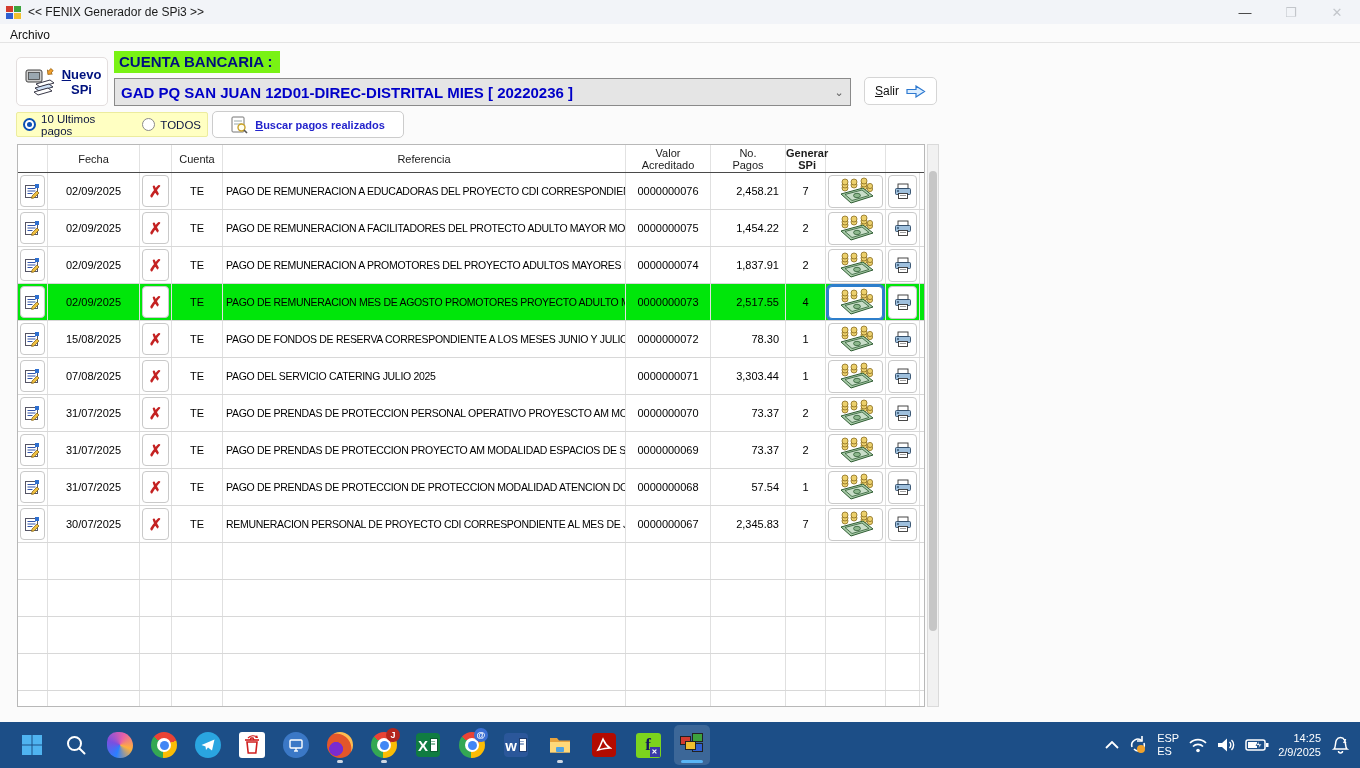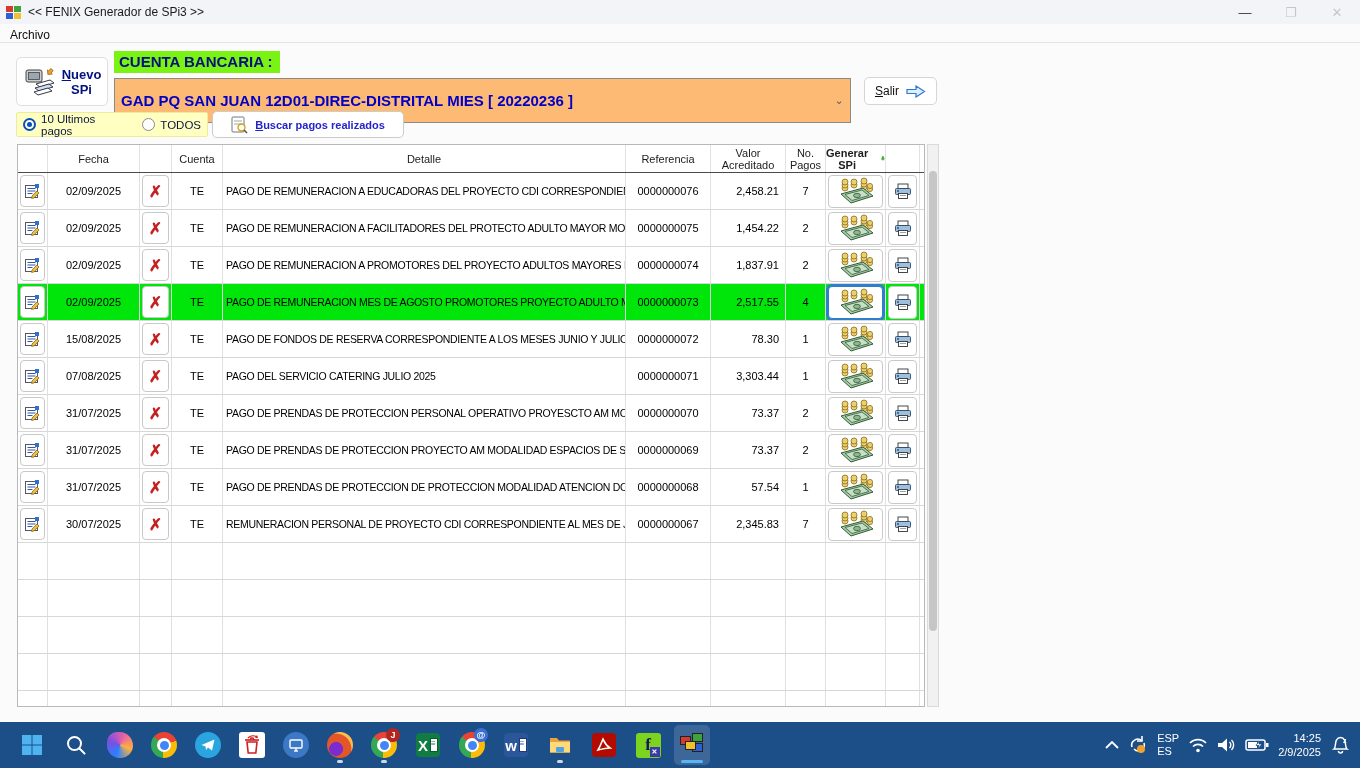--- a/index.html
+++ b/index.html
@@ -24,22 +24,22 @@
 
   
   .nuevo-btn { position:absolute; left:16px; top:57px; width:92px; height:49px;
     background:#fff; border:1px solid #e3dede; border-radius:5px;
     display:flex; align-items:center; justify-content:center; gap:5px; cursor:pointer; }
   .nuevo-text { font-size:13px; font-weight:bold; color:#00127E; text-align:center; line-height:15px; }
   .accel { text-decoration:underline; }
 
   .cuenta-label { position:absolute; left:114px; top:51px; background:#79F214;
     color:#000E7E; font-size:15px; font-weight:bold; padding:2px 7px 3px 5px; }
-  .combo { position:absolute; left:114px; top:78px; width:737px; height:45px;
-    background:#fdba74; border:1px solid #8a8a8a; display:flex; align-items:center; cursor:pointer; }
+  .combo { position:absolute; left:114px; top:78px; width:737px; height:28px;
+    background:#e5e5e5; border:1px solid #8a8a8a; display:flex; align-items:center; cursor:pointer; }
   .combo-text { flex:1; font-size:15px; font-weight:bold; color:#0000C8; padding-left:6px;
     white-space:nowrap; overflow:hidden; }
   .combo-arrow { width:22px; text-align:center; color:#606060; font-size:11px; }
 
   .salir-btn { position:absolute; left:864px; top:77px; width:73px; height:28px;
     background:#fff; border:1px solid #d5d5d5; border-radius:5px;
     display:flex; align-items:center; justify-content:center; gap:7px; cursor:pointer; }
   .salir-text { font-size:12px; color:#101010; }
 
   .radio-panel { position:absolute; left:16px; top:112px; width:192px; height:25px;
@@ -58,21 +58,21 @@
 
   
   .table { position:absolute; left:17px; top:144px; width:908px; height:563px;
     background:#fff; border:1px solid #b8b8b8; overflow:hidden; }
   .thead, .trow, .erow { display:grid;
     grid-template-columns:30px 92px 32px 51px 403px 85px 75px 40px 60px 34px 1fr; }
   .thead { height:28px; border-bottom:1px solid #4a4a4a; }
   .thead .hcell { display:flex; align-items:center; justify-content:center;
     font-size:11px; color:#1c1c1c; text-align:center; white-space:pre-line; line-height:12px;
     border-right:1px solid #e2e2e2; }
-  .thead .hcell.generar { font-weight:bold; gap:13px; }
+  .thead .hcell.generar { font-weight:bold; gap:13px;justify-content:space-between; }
   .tbody { height:534px; overflow:hidden; }
   .trow, .erow { height:37px; border-bottom:1px solid #d8d8d8; }
   .cell { border-right:1px solid #e0e0e0; display:flex; align-items:center; background:#fff;
     font-size:11px; color:#000; overflow:hidden; }
   .c-fecha, .c-cuenta, .c-ref, .c-pagos { justify-content:center; }
   .c-valor { justify-content:flex-end; padding-right:6px; }
   .c-detalle { padding-left:3px; font-size:10.5px; letter-spacing:-0.3px; white-space:nowrap; }
   .btncell { justify-content:center; padding:2px; }
   .filler { border-right:none; }
   .mini-btn { background:#fff; border:1px solid #c9c9c9; border-radius:4px;
@@ -200,21 +200,20 @@
   </svg>
   <span class="buscar-text"><span class="accel">B</span><span>uscar pagos realizados</span></span>
 </button>
 
 <div class="table">
   <div class="thead">
     <div class="hcell"></div>
     <div class="hcell">Fecha</div>
     <div class="hcell"></div>
     <div class="hcell">Cuenta</div>
-    <div class="hcell">Detalle</div>
     <div class="hcell">Referencia</div>
     <div class="hcell">Valor
 Acreditado</div>
     <div class="hcell">No.
 Pagos</div>
     <div class="hcell generar">
       <span>Generar
 SPi</span>
       <svg width="13" height="15" viewBox="0 0 13 15">
         <path d="M3.5 1 h6 v7 h3 l-6 6 -6 -6 h3 z" fill="#39bb22" stroke="#1f7a12" stroke-width="1"></path>

